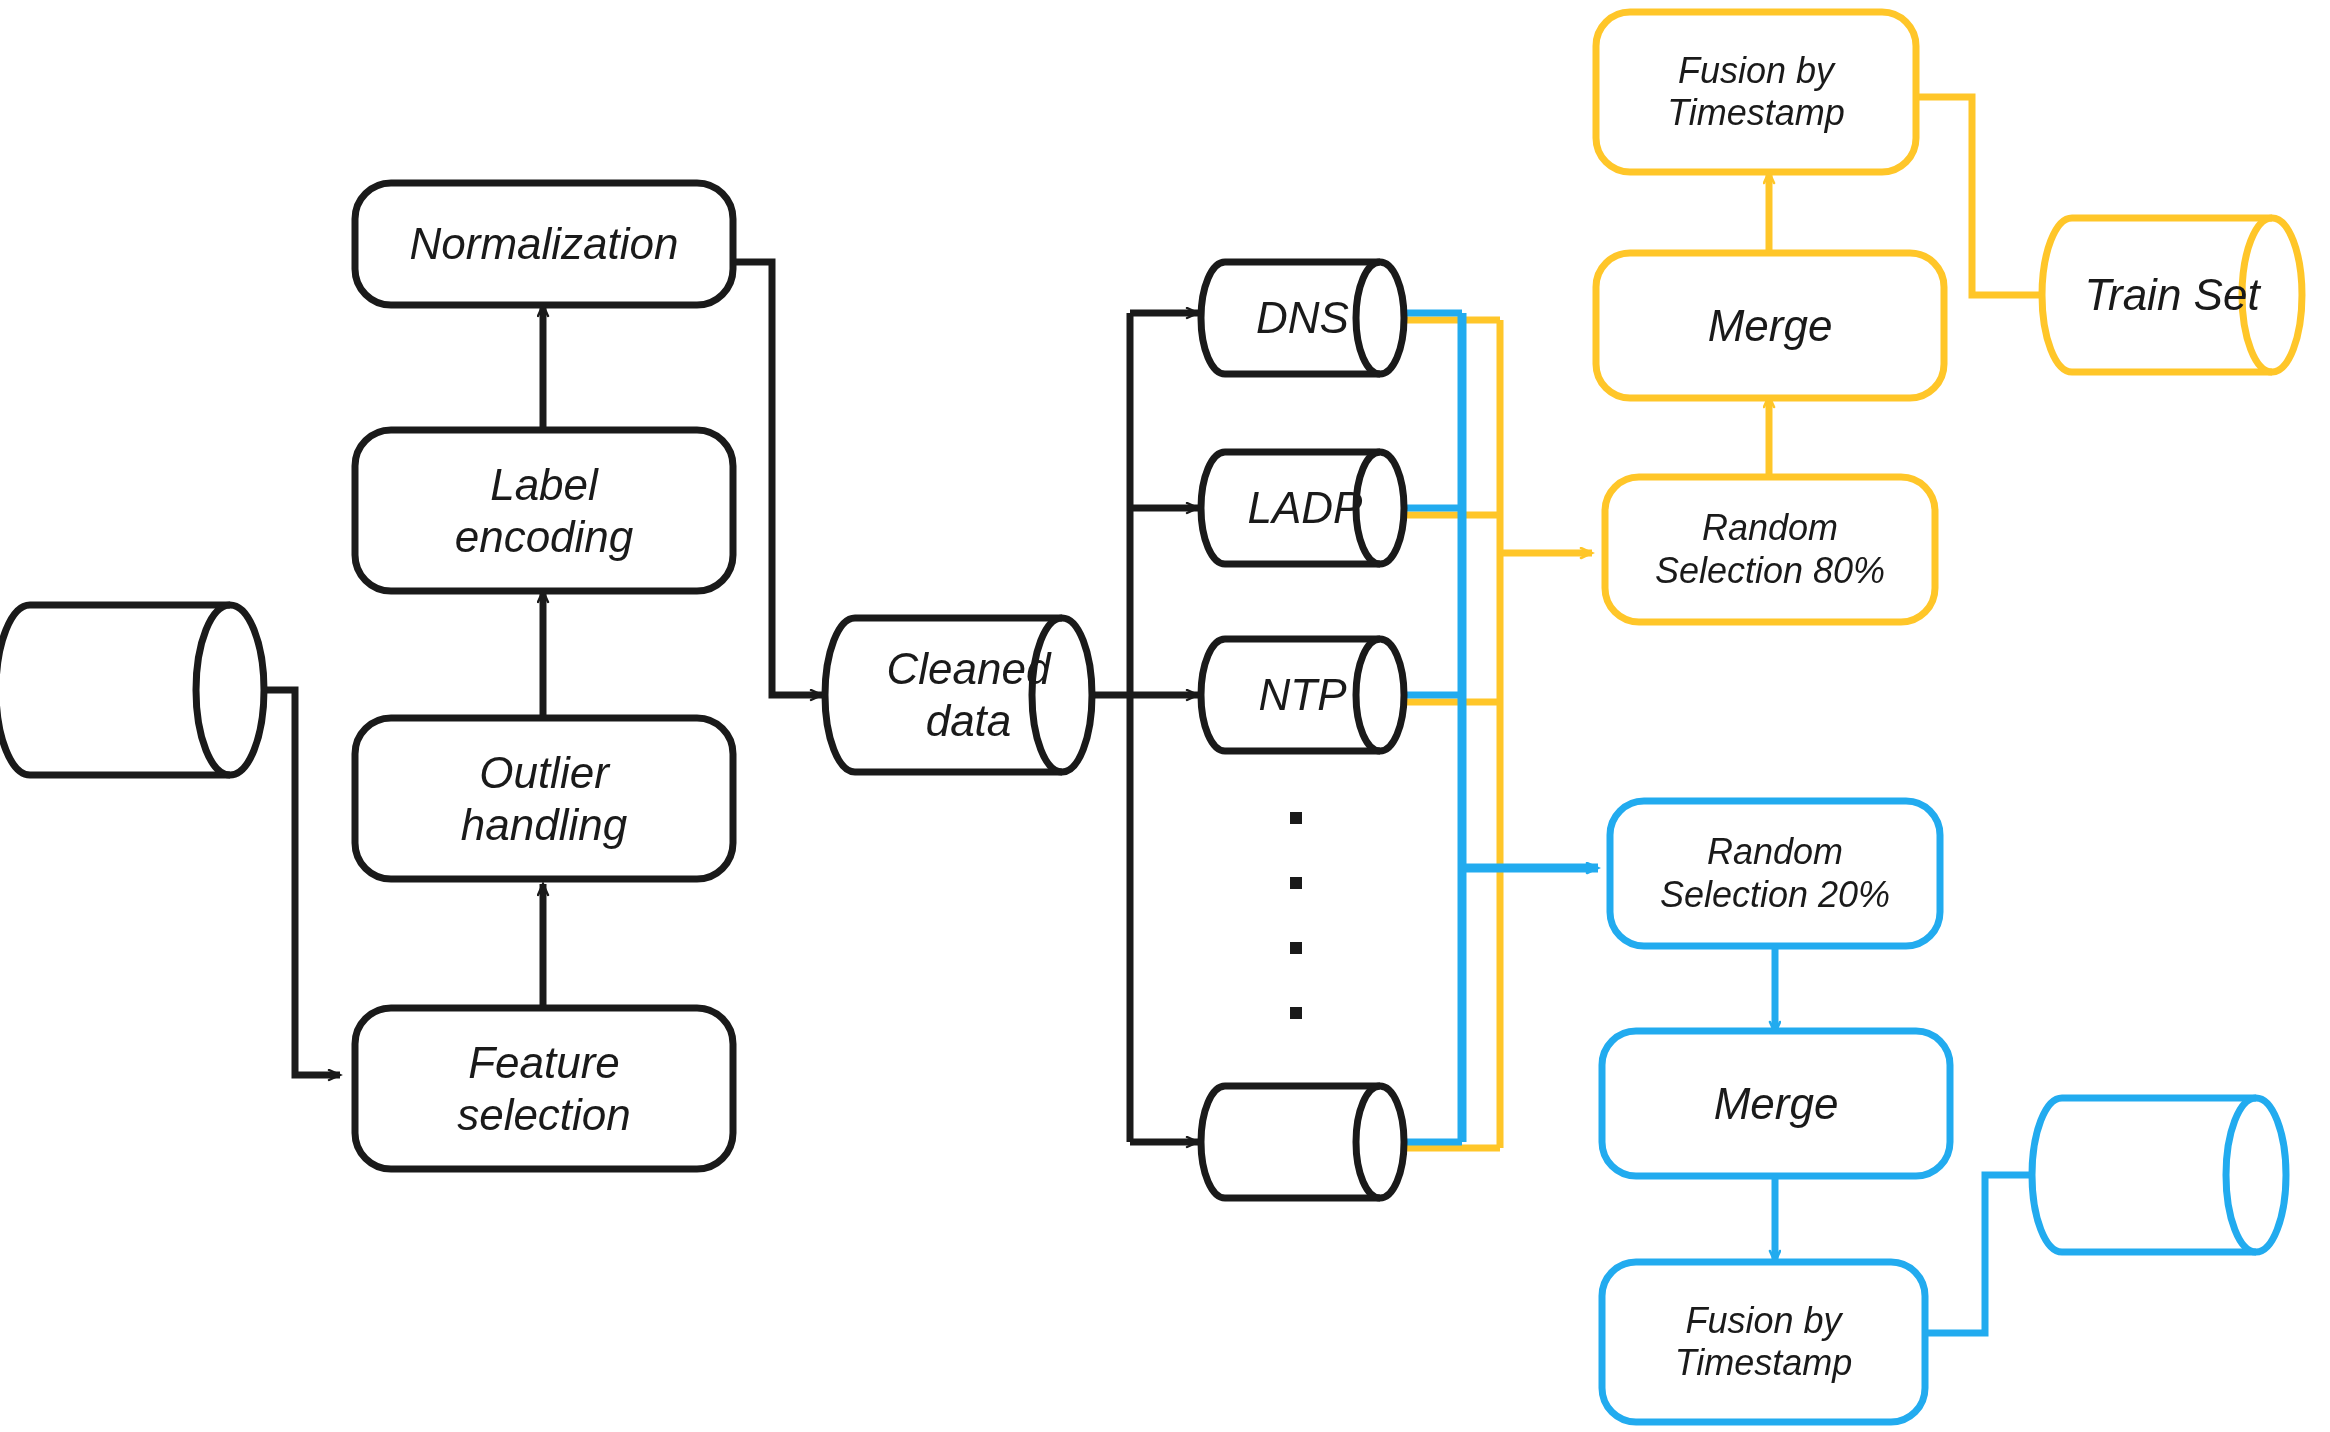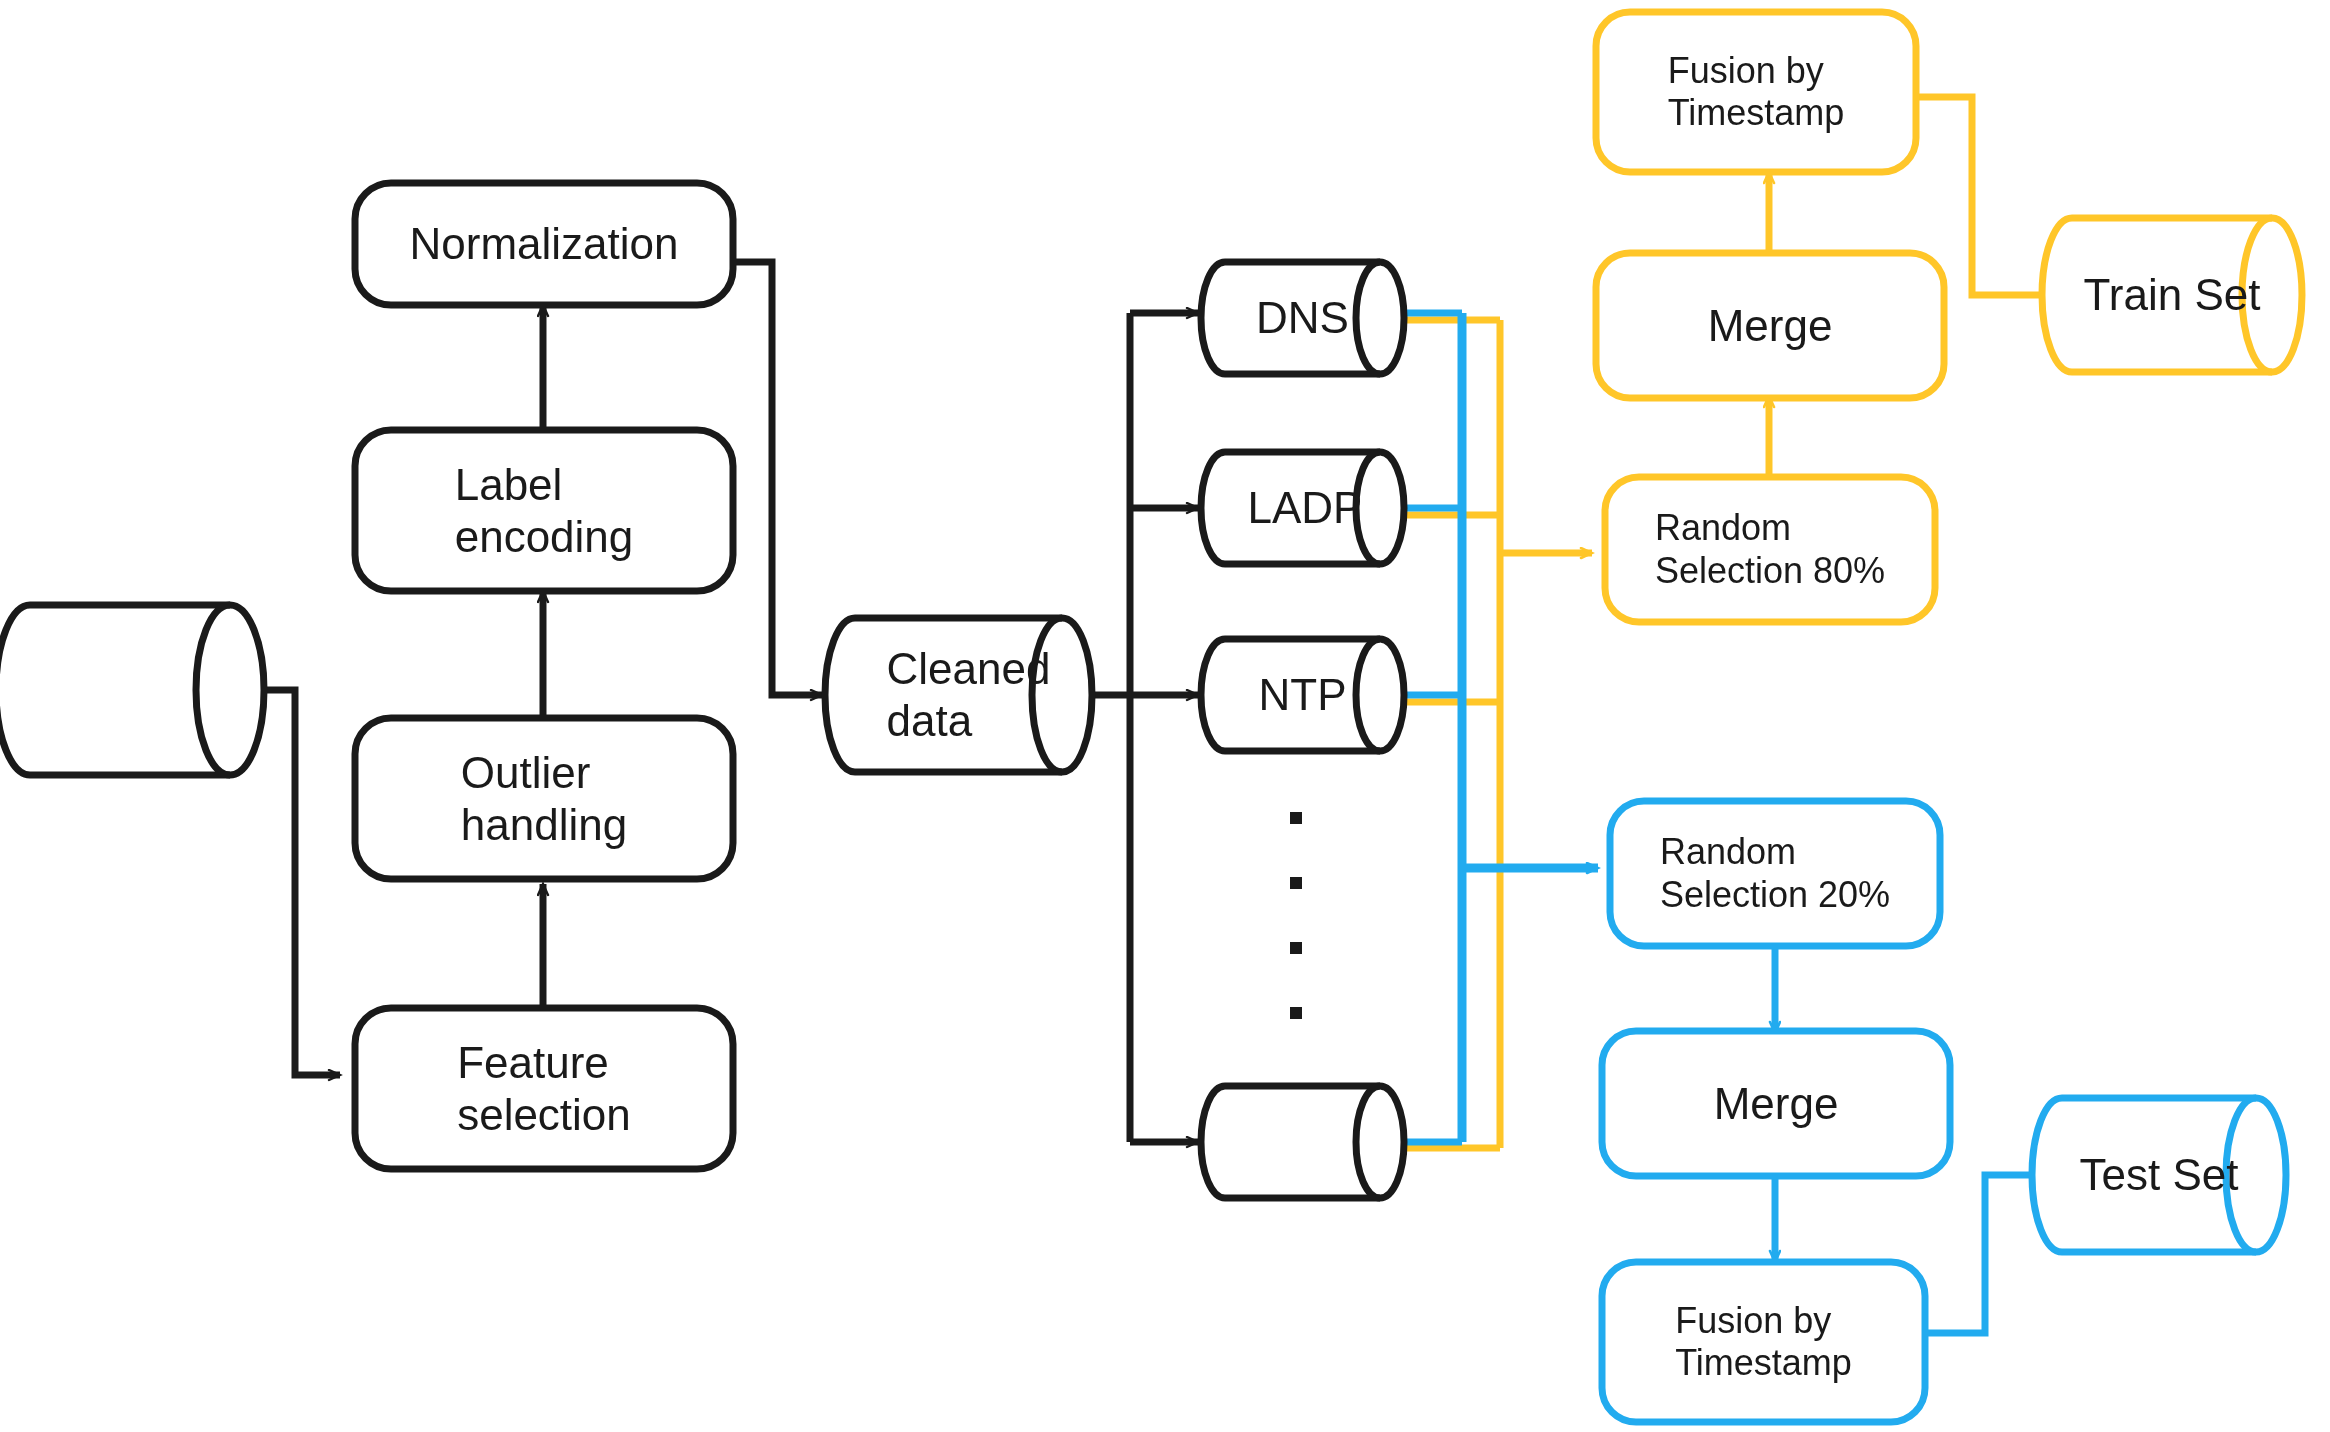--- a/index.html
+++ b/index.html
@@ -19,25 +19,27 @@
     position: absolute;
     top: 0; left: 0;
     width: 2330px;
     height: 1432px;
   }
   .node-label {
     position: absolute;
     display: flex;
     align-items: center;
     justify-content: center;
+    text-align: center;
     color: #1a1a1a;
     font-family: "Liberation Sans", sans-serif;
     line-height: 1.18;
     white-space: pre-line;
     pointer-events: none;
+    font-style: italic;
   }
   .sz-lg { font-size: 46px; }
   .sz-md { font-size: 44px; }
   .sz-sm { font-size: 36px; }
   .sz-xl { font-size: 44px; }
 </style>
 </head>
 <body>
 
 <div id="canvas">
@@ -201,15 +203,14 @@
   <div class="node-label sz-md" style="left:2072px; top:218px;  width:200px; height:154px;">Train Set</div>
 
   <div class="node-label sz-sm" style="left:1610px; top:801px;  width:330px; height:145px;">Random
 Selection 20%</div>
 
   <div class="node-label sz-xl" style="left:1602px; top:1031px; width:348px; height:145px;">Merge</div>
 
   <div class="node-label sz-sm" style="left:1602px; top:1262px; width:323px; height:160px;">Fusion by
 Timestamp</div>
 
-  <div class="node-label sz-md" style="left:2062px; top:1098px; width:194px; height:154px;">Test Set</div>
 
 </div>
 
 </body></html>

